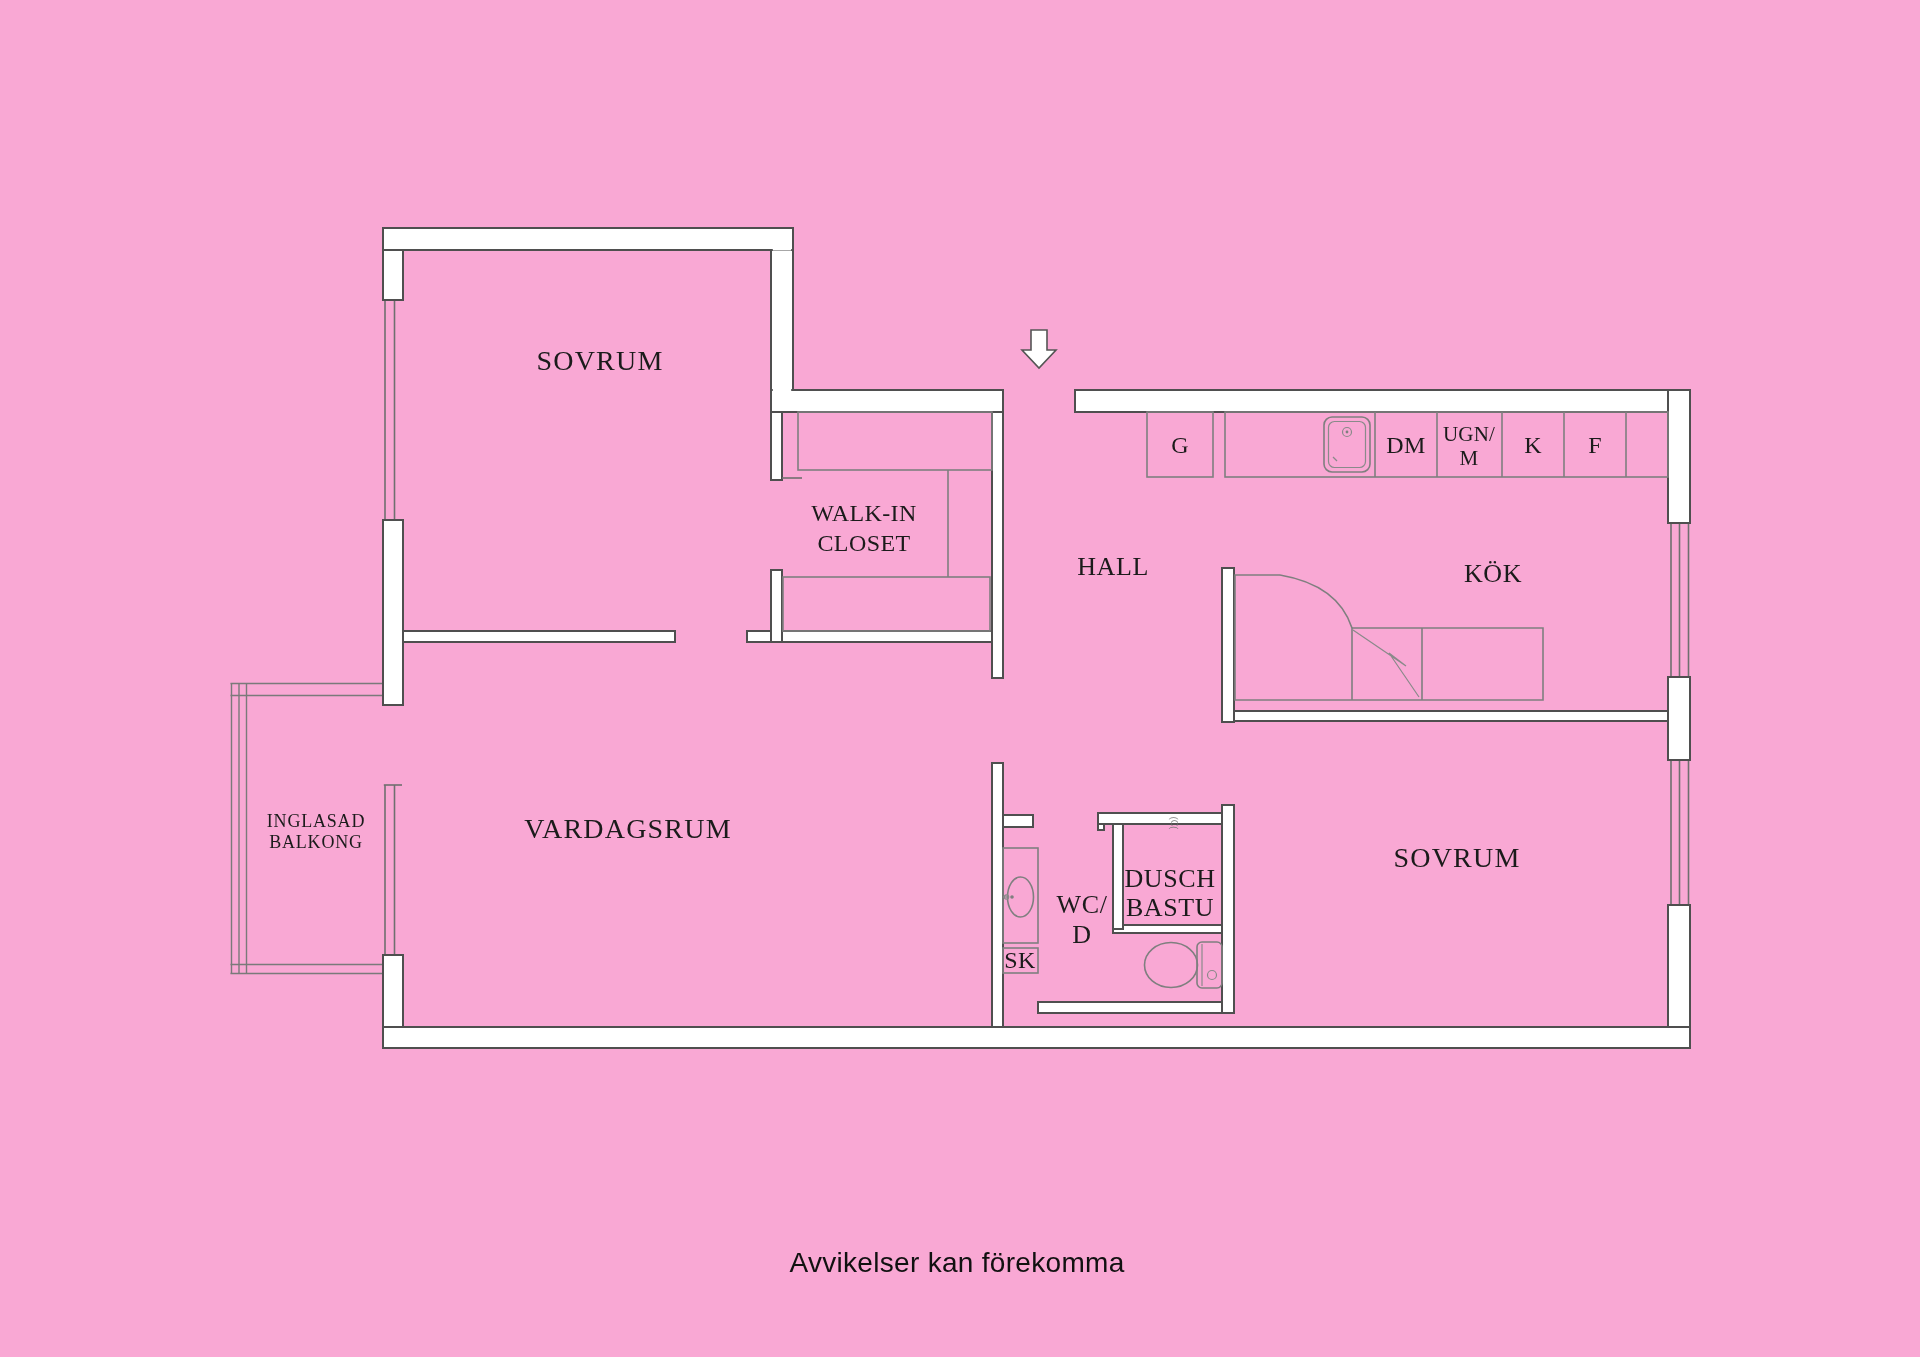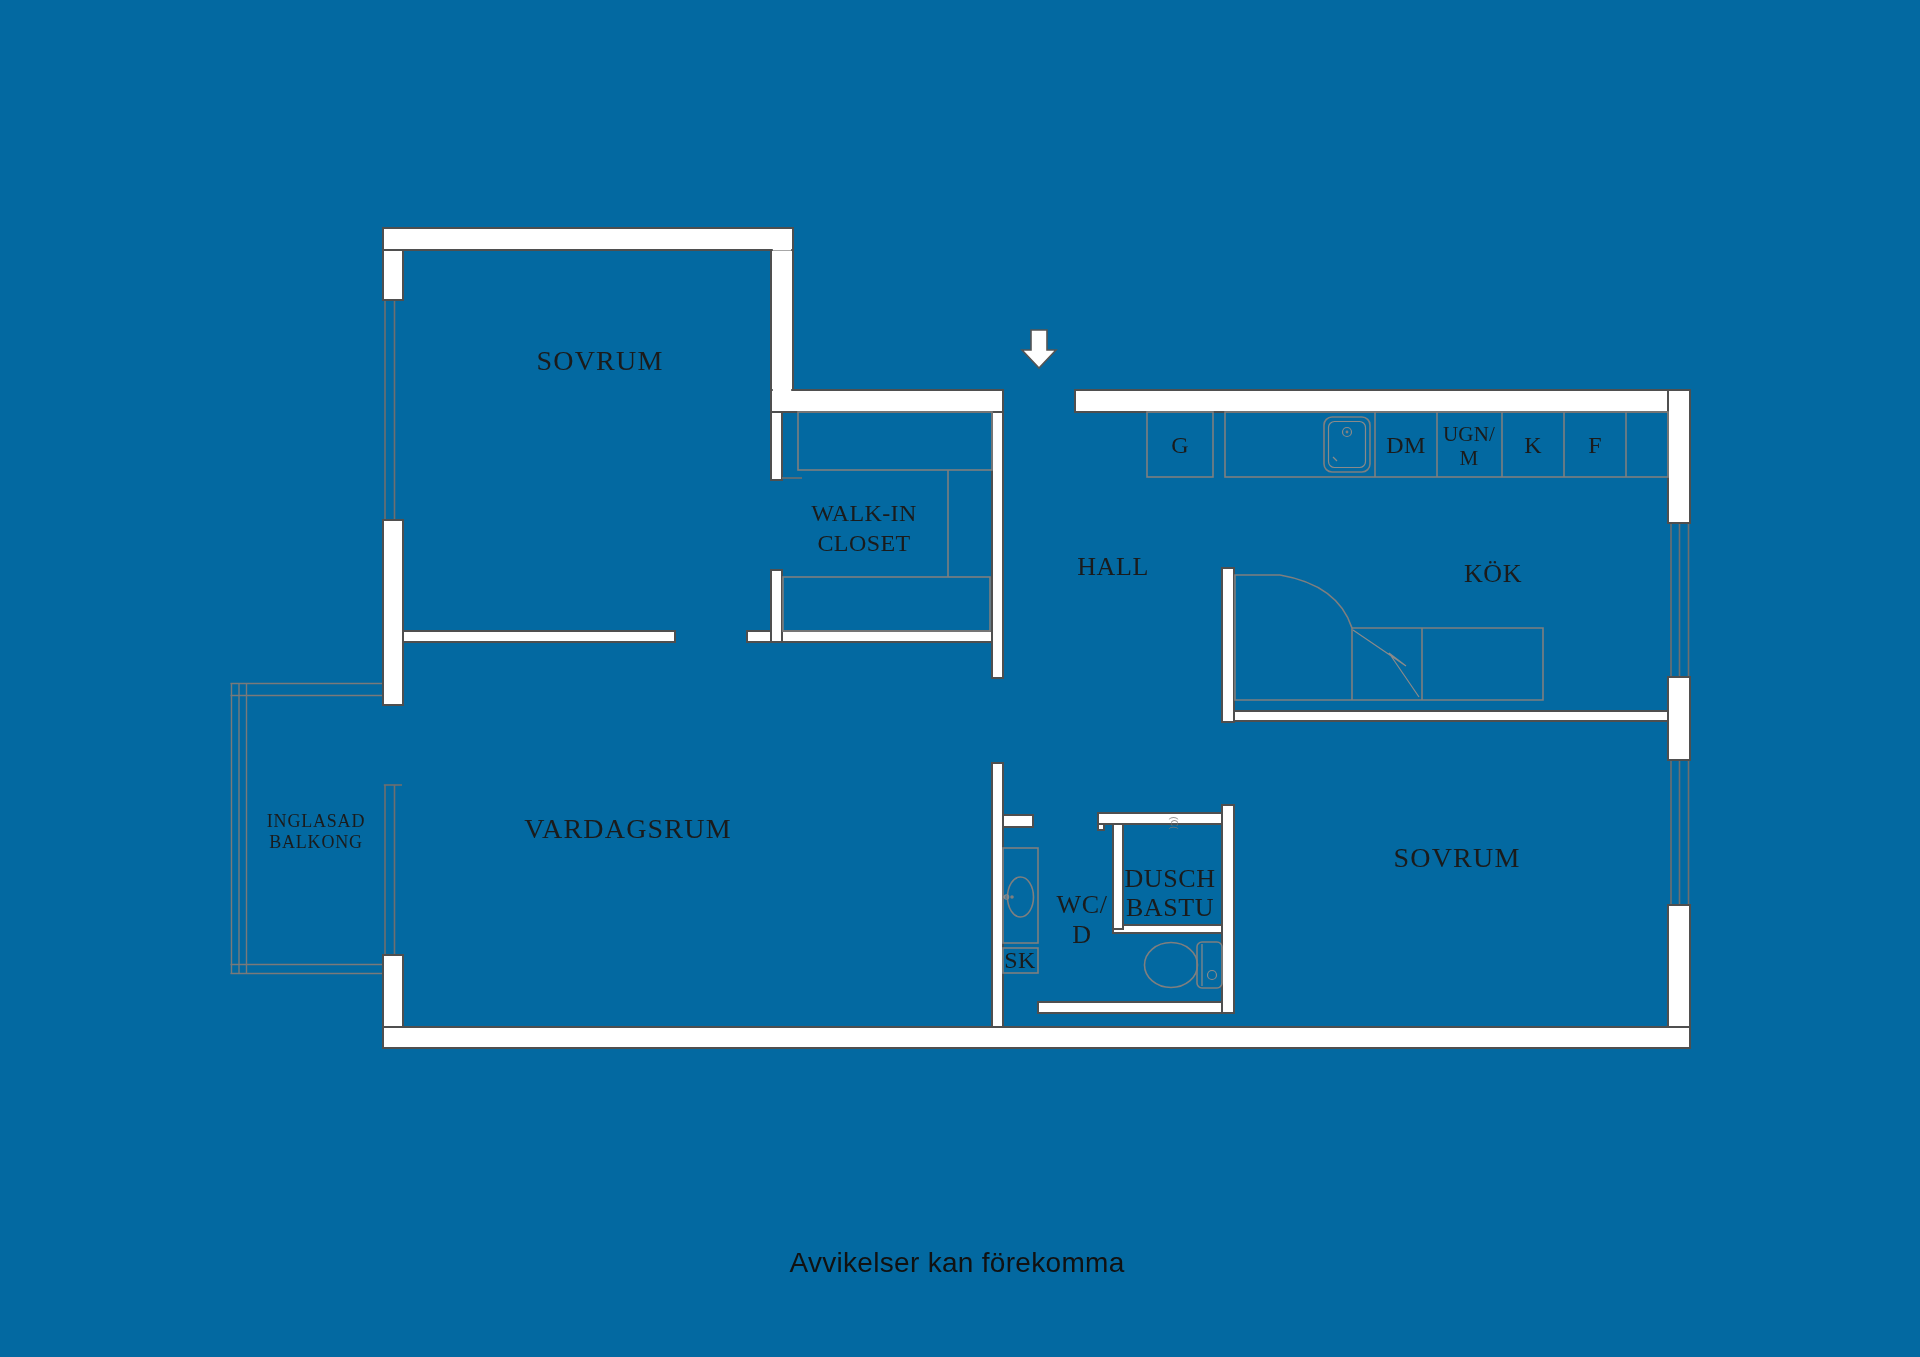--- a/index.html
+++ b/index.html
@@ -1,16 +1,16 @@
 <!DOCTYPE html>
 <html><head>
 <meta charset="utf-8">
 <style>
   html,body{margin:0;padding:0;background:#ffffff;width:1920px;height:1357px;overflow:hidden;}
-  .stage{position:relative;width:1920px;height:1357px;background:#0369a1;}
+  .stage{position:relative;width:1920px;height:1357px;background:#f9a8d4;}
   svg{display:block;}
   .wall{fill:#ffffff;stroke:#4f4f4f;stroke-width:2;}
   .patch{fill:#ffffff;stroke:none;}
   .fix{fill:none;stroke:#7f7f7f;stroke-width:1.6;}
   .fixthin{fill:none;stroke:#8a8a8a;stroke-width:1.2;}
   .win{fill:none;stroke:#6f6f6f;stroke-width:1.6;}
   .glz{fill:none;stroke:#7a7a7a;stroke-width:1.4;}
   .arrow{fill:#ffffff;stroke:#555555;stroke-width:1.6;}
   .lbl{font-family:"Liberation Serif","DejaVu Serif",serif;fill:#1b1b1b;text-anchor:middle;}
   .lbl-big{font-size:28px;letter-spacing:1.2px;}

